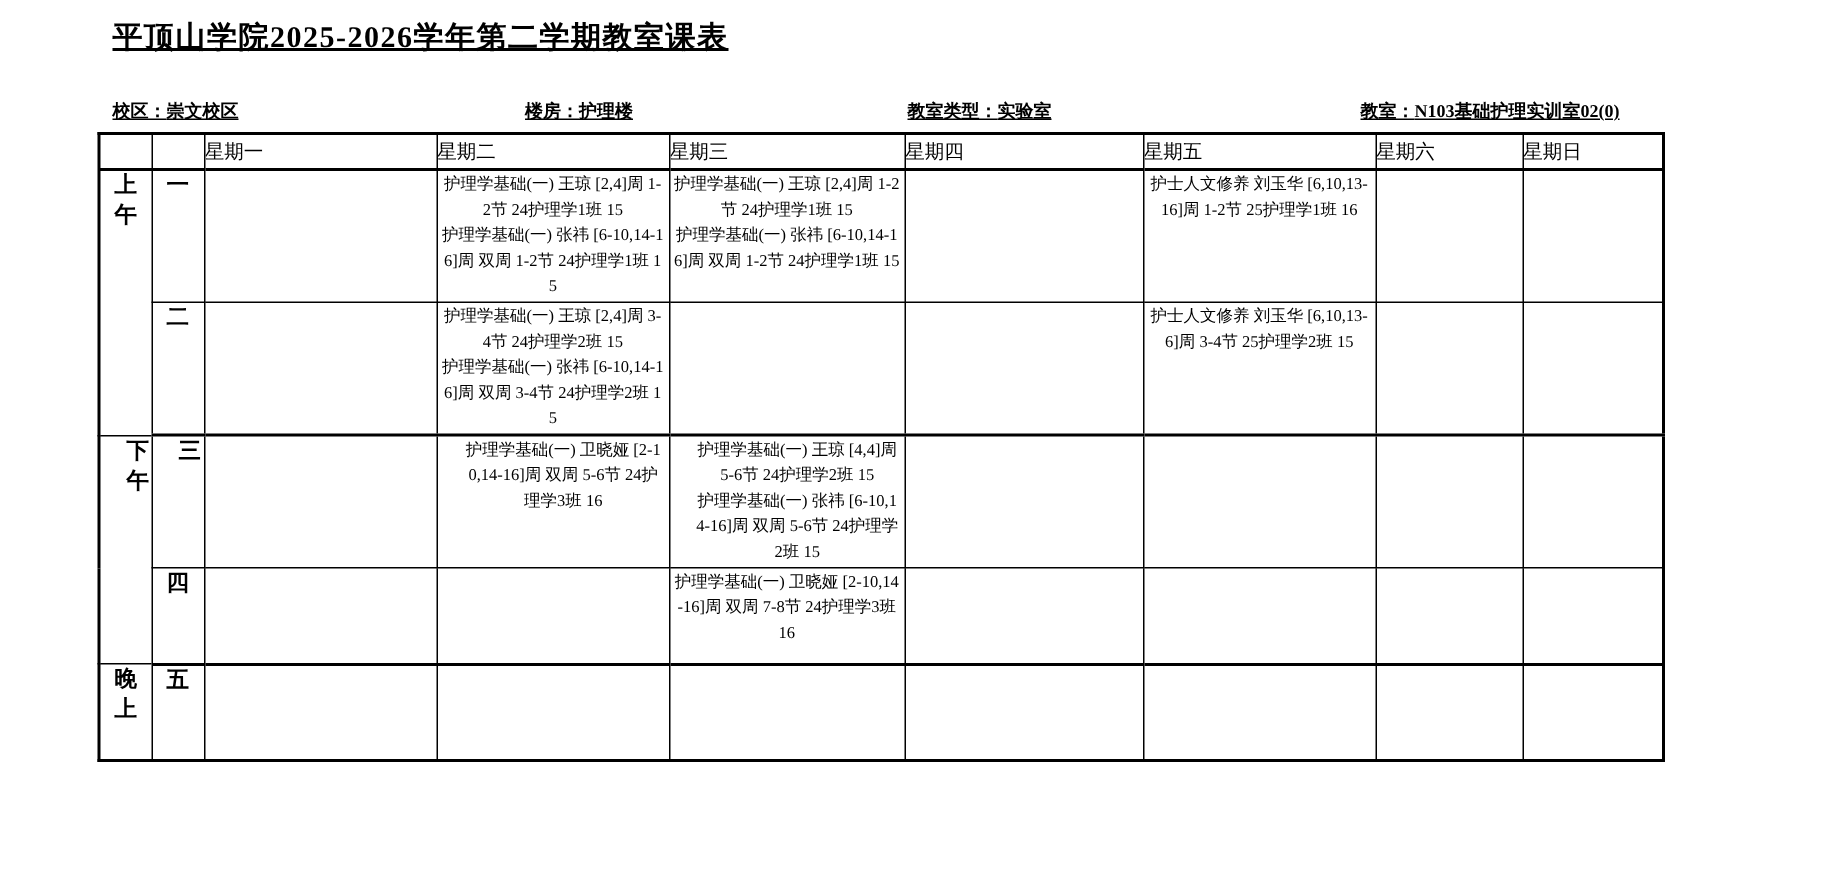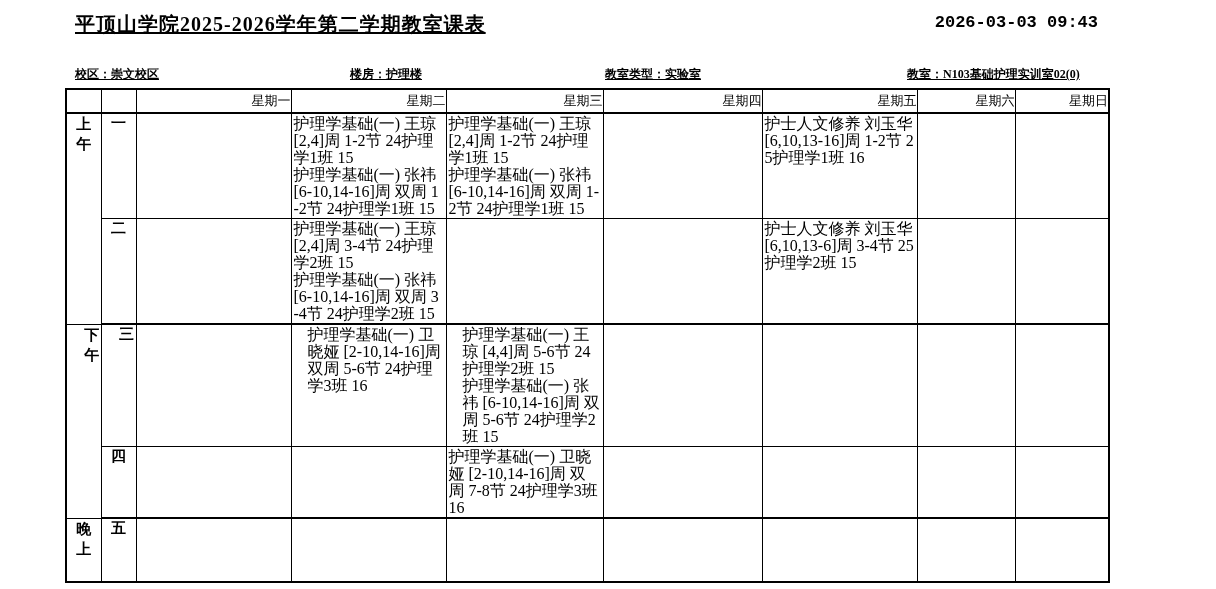--- a/index.html
+++ b/index.html
@@ -47,57 +47,55 @@
     border: 2px solid #000;
   }
   table.schedule th, table.schedule td {
     border: 1px solid #000;
     vertical-align: top;
     overflow: hidden;
   }
   tr.day-header-row th {
     height: 24px;
     font-size: 13px; font-weight: normal;
-    text-align: right; vertical-align: middle;
+    text-align: left; vertical-align: middle;
     border-bottom: 2px solid #000;
-    padding-left: 20px;
   }
   th.group-cell {
     font-size: 15px; font-weight: bold;
     text-align: center; vertical-align: middle;
   }
   th.group-cell .vtext {
     width: 16px; margin: 0 auto;
     word-break: break-all; line-height: 1.35;
   }
   th.period-cell {
     font-size: 15px; font-weight: bold;
     text-align: center; vertical-align: middle;
   }
   td.slot {
     padding: 1px 2px;
-    font-size: 16px; line-height: 17px;
+    font-size: 11px; line-height: 17px;
     word-break: break-all;
-    text-align: left;
+    text-align: center;
     margin-top: 29px;
   }
   tr.r0 > * { height: 84px; }
   tr.r1 > * { height: 88px; }
   tr.r2 > * { height: 85px; padding-left: 16px; }
   tr.r3 > * { height: 64px; }
   tr.r4 > * { height: 64px; }
   tr.group-end > th, tr.group-end > td { border-bottom: 2px solid #000; }
 </style>
 </head>
 <body>
 
 <div class="page">
 
   <div class="title">平顶山学院2025-2026学年第二学期教室课表</div>
-  <div class="timestamp">2026-03-03 09:43</div>
 
   <div class="info-item info-campus"><span>校区：</span><span>崇文校区</span></div>
   <div class="info-item info-building"><span>楼房：</span><span>护理楼</span></div>
   <div class="info-item info-roomtype"><span>教室类型：</span><span>实验室</span></div>
   <div class="info-item info-room"><span>教室：</span><span>N103基础护理实训室02(0)</span></div>
 
   <table class="schedule">
     <colgroup>
       <col style="width:35px">
         <col style="width:35px">

